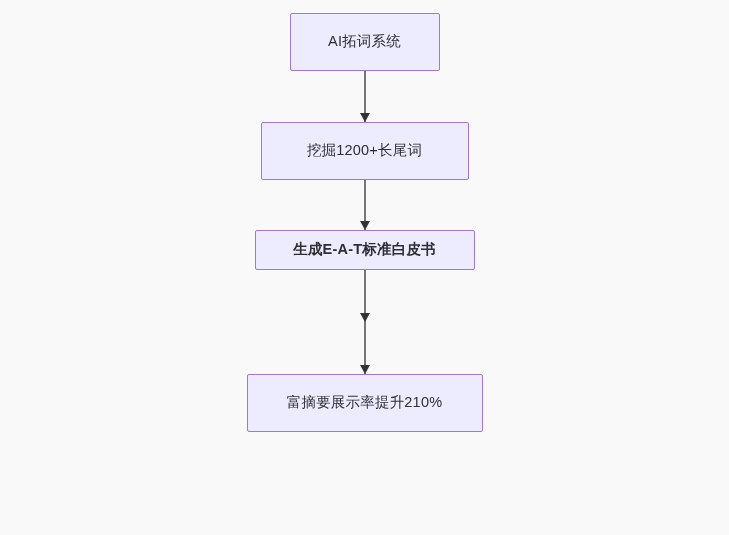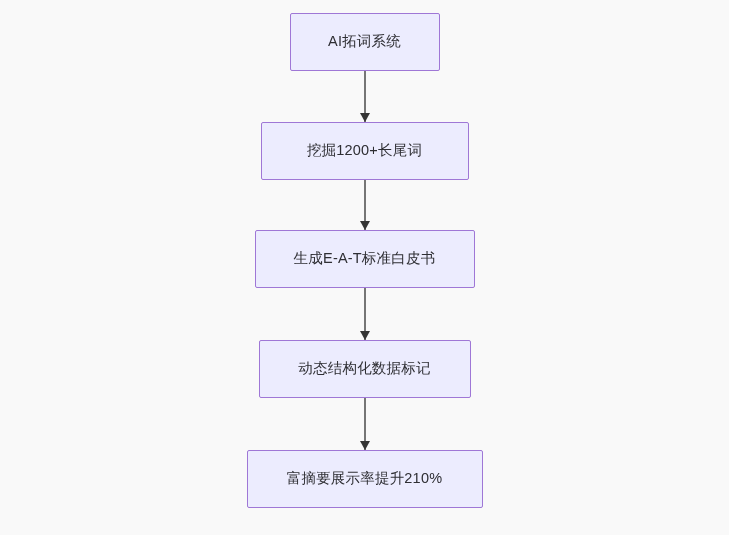--- a/index.html
+++ b/index.html
@@ -70,21 +70,21 @@
     width: 0;
     height: 0;
     border-left: 5.5px solid transparent;
     border-right: 5.5px solid transparent;
     border-top: 9px solid #343434;
   }
 
   
   #node-0 { width: 150px; height: 58px; margin-top: 13px; }
   #node-1 { width: 208px; height: 58px; }
-  #node-2 { width: 220px; height: 58px; }
+  #node-2 { width: 220px; height: 40px; font-weight: bold; }
   #node-3 { width: 212px; height: 58px; }
   #node-4 { width: 236px; height: 58px; }
 
   #conn-0 { height: 51px; }
   #conn-0 .line { height: 51px; }
   #conn-1 { height: 50px; }
   #conn-1 .line { height: 50px; }
   #conn-2 { height: 52px; }
   #conn-2 .line { height: 52px; }
   #conn-3 { height: 52px; }
@@ -116,23 +116,20 @@
 
     <div class="node" id="node-2">
       <span class="node-label">生成E-A-T标准白皮书</span>
     </div>
 
     <div class="connector" id="conn-2">
       <span class="line"></span>
       <span class="arrowhead"></span>
     </div>
 
-    <div class="node" id="node-3">
-      <span class="node-label">动态结构化数据标记</span>
-    </div>
 
     <div class="connector" id="conn-3">
       <span class="line"></span>
       <span class="arrowhead"></span>
     </div>
 
     <div class="node" id="node-4">
       <span class="node-label">富摘要展示率提升210%</span>
     </div>
 

